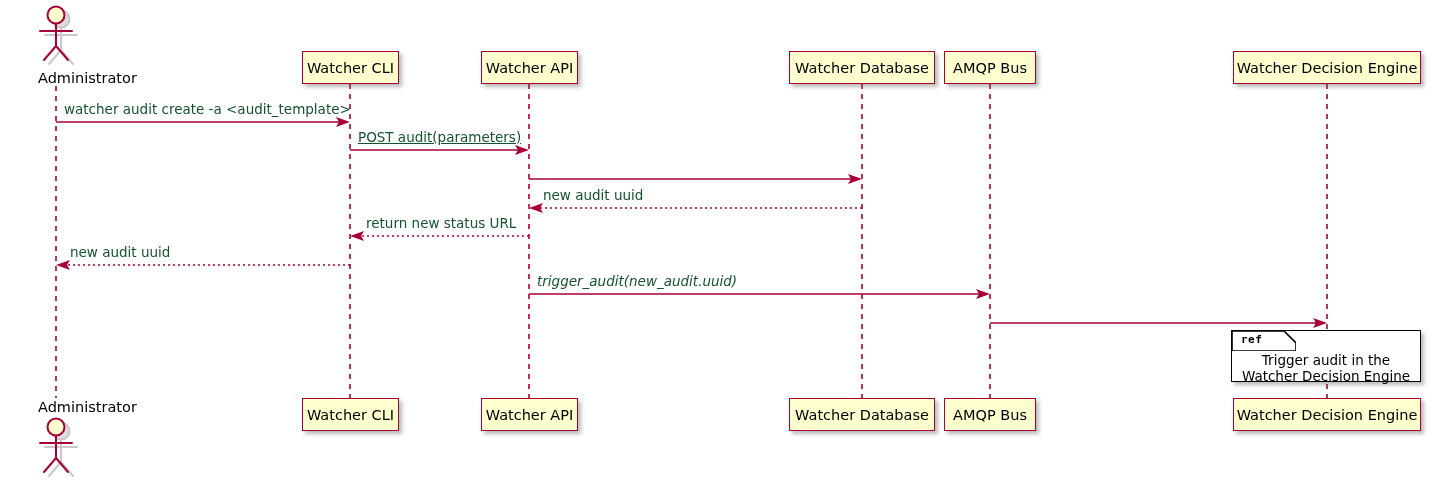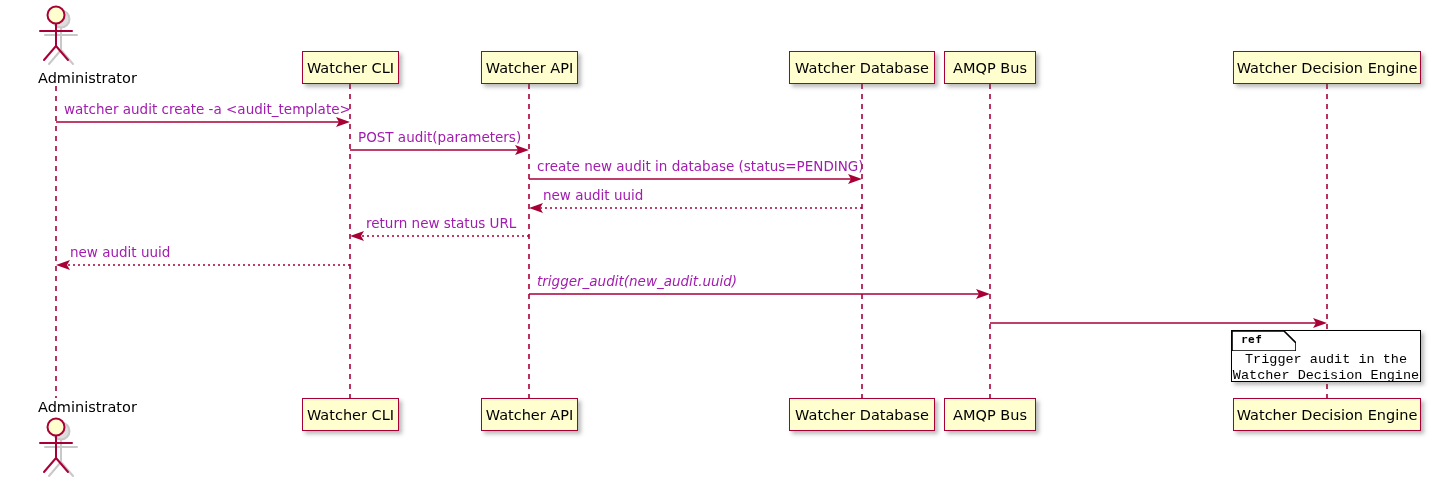--- a/index.html
+++ b/index.html
@@ -85,21 +85,21 @@
   .actor-label {
     position: absolute;
     font-size: 14.5px;
     color: #000000;
     white-space: nowrap;
     margin-left: 28px;
   }
   .msg-label {
     position: absolute;
     font-size: 13.5px;
-    color: #a21caf;
+    color: #14532d;
     white-space: nowrap;
     line-height: 1;
   }
   #ref-box {
     position: absolute;
     box-sizing: border-box;
     background: #FFFFFF;
     border: 1.6px solid #000000;
     box-shadow: 3px 3px 4px rgba(90,90,90,0.42);
   }
@@ -125,21 +125,21 @@
   #ref-body {
     position: absolute;
     left: 0;
     right: 0;
     top: 21px;
     text-align: center;
     font-size: 13.5px;
     color: #000000;
     line-height: 16px;
   }
-  #ref-body div { white-space: nowrap; font-family: Liberation Mono, monospace; }
+  #ref-body div { white-space: nowrap; }
 </style>
 </head>
 <body>
 
 <div id="diagram-root">
 
   <svg class="layer" viewBox="0 0 1434 486" xmlns="http://www.w3.org/2000/svg">
 
     <line class="lifeline" x1="56" y1="86" x2="56" y2="398"></line>
     <line class="lifeline" x1="350" y1="84" x2="350" y2="398"></line>
@@ -248,22 +248,21 @@
     <span>AMQP Bus</span>
   </div>
   <div class="pbox" style="left:1233px; top:398px; width:188px; height:33px;">
     <span>Watcher Decision Engine</span>
   </div>
 
   <div class="actor-label" style="left:10px; top:70px;">Administrator</div>
   <div class="actor-label" style="left:10px; top:399px;">Administrator</div>
 
   <div class="msg-label" style="left:64px; top:103px;">watcher audit create -a &lt;audit_template&gt;</div>
-  <div class="msg-label" style="left:358px; top:131px;">POST audit(parameters)</div>
-  <div class="msg-label" style="left:537px; top:160px;">create new audit in database (status=PENDING)</div>
+  <div class="msg-label" style="left:358px; top:131px;text-decoration:underline;">POST audit(parameters)</div>
   <div class="msg-label" style="left:543px; top:189px;">new audit uuid</div>
   <div class="msg-label" style="left:366px; top:217px;">return new status URL</div>
   <div class="msg-label" style="left:70px; top:246px;">new audit uuid</div>
   <div class="msg-label" style="left:537px; top:275px;font-style:italic;">trigger_audit(new_audit.uuid)</div>
 
   <div id="ref-box" style="left:1231px; top:330px; width:190px; height:52px;">
     <svg id="ref-tab" viewBox="0 0 64 20" xmlns="http://www.w3.org/2000/svg" preserveAspectRatio="none">
       <path d="M0,0 L52,0 L64,12 L64,20 L0,20 Z" fill="#FFFFFF" stroke="#000000" stroke-width="1.6"></path>
     </svg>
     <div id="ref-tab-label">ref</div>

